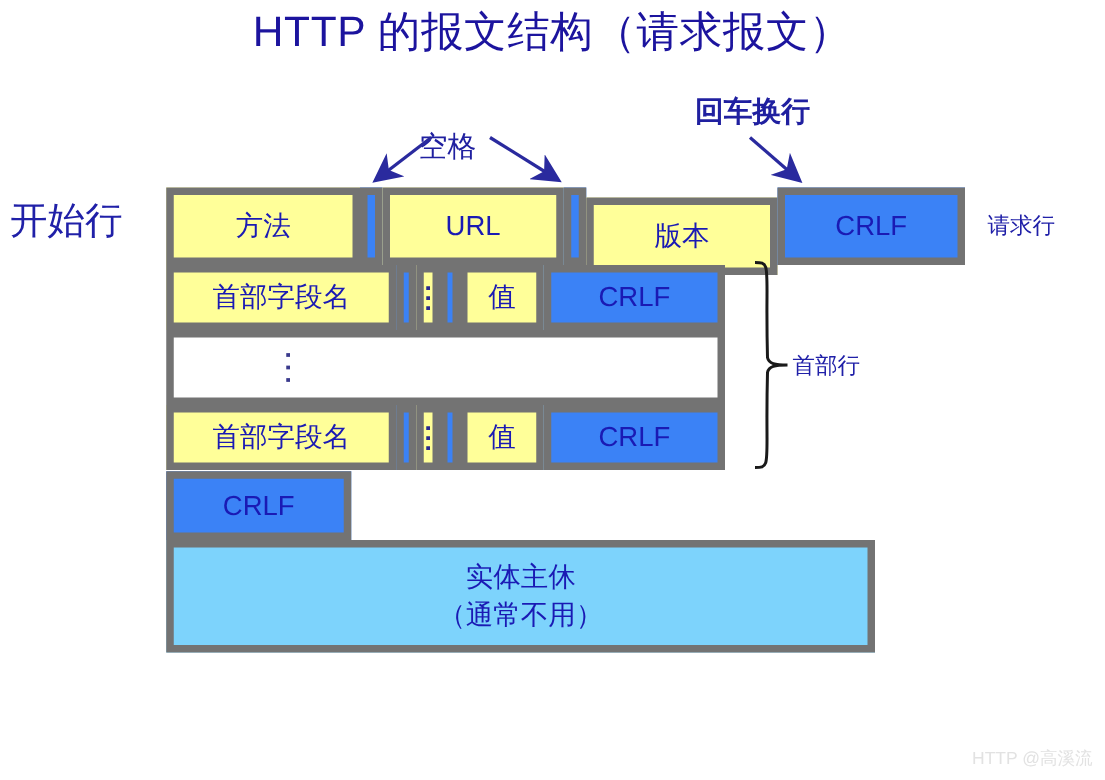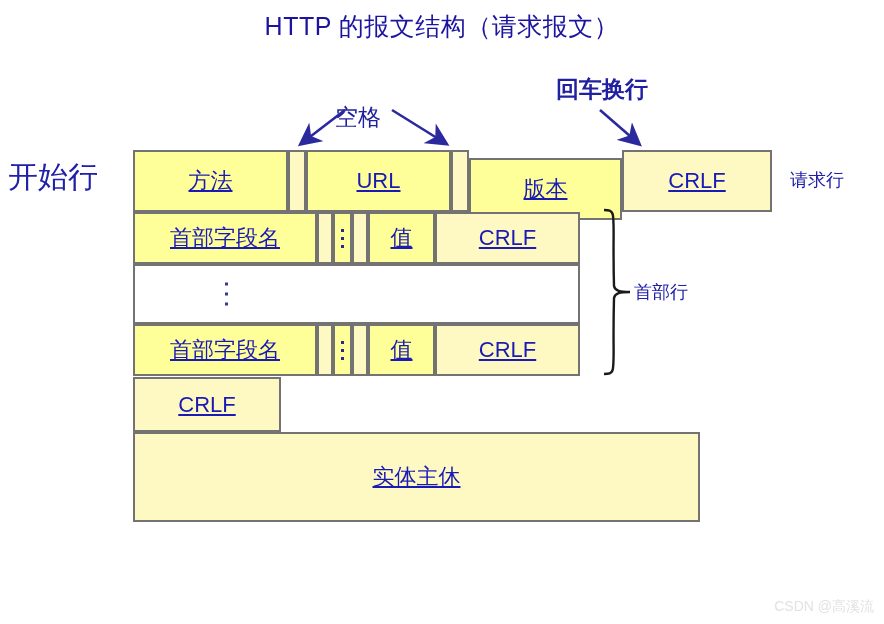--- a/index.html
+++ b/index.html
@@ -16,21 +16,21 @@
     color: #1a1aa8;
   }
 
   
   #title {
     position: absolute;
     left: 0;
     top: 4px;
     width: 884px;
     text-align: center;
-    font-size: 25px;
+    font-size: 34px;
     line-height: 44px;
     color: #1c149e;
     letter-spacing: 0.5px;
     white-space: nowrap;
   }
 
   
   .callout {
     position: absolute;
     font-size: 23px;
@@ -58,33 +58,32 @@
     white-space: nowrap;
   }
   #label-start-line { left: 8px;  top: 160px; font-size: 30px; }
   #label-request-line { left: 790px; top: 163px; }
   #label-header-lines { left: 634px; top: 275px; }
 
   
   .cell {
     position: absolute;
     box-sizing: border-box;
-    border: 2px solid #737373;
+    border: 6px solid #737373;
     display: flex;
     align-items: center;
     justify-content: center;
     font-size: 22px;
     color: #1a1ab4;
     white-space: nowrap;
-    text-decoration: underline;
   }
   .cell.yellow { background: #ffff99; }
-  .cell.blue   { background: #fef9c3; text-align: center; }
+  .cell.blue   { background: #3b82f6; text-align: center; }
   .cell.white  { background: #ffffff; }
-  .cell.pink   { background: #fef9c3; }
+  .cell.pink   { background: #7dd3fc; }
 
   .cell.colon {
     font-size: 21px;
     letter-spacing: 0;
     color: #262680;
   }
   .colon-dots {
     display: flex;
     flex-direction: column;
     align-items: center;
@@ -221,19 +220,20 @@
 
 <svg id="brace" viewBox="0 0 40 168" preserveAspectRatio="none">
   <path d="M6,2 C20,2 14,4 16,78 C17,83 22,84 32,84 C22,84 17,85 16,90 C14,164 20,166 6,166" fill="none" stroke="#1a1a1a" stroke-width="2.4"></path>
 </svg>
 
 <div class="cell blue" style="left:133px; top:377px; width:148px; height:55px;">CRLF</div>
 
 <div class="cell pink" style="left:133px; top:432px; width:567px; height:90px;">
   <div class="body-text">
     <div>实体主休</div>
+    <div>（通常不用）</div>
   </div>
 </div>
 
 <div id="caption">
 </div>
 
-<div id="watermark">CSDN @高溪流</div>
+<div id="watermark">HTTP @高溪流</div>
 
 </body></html>

